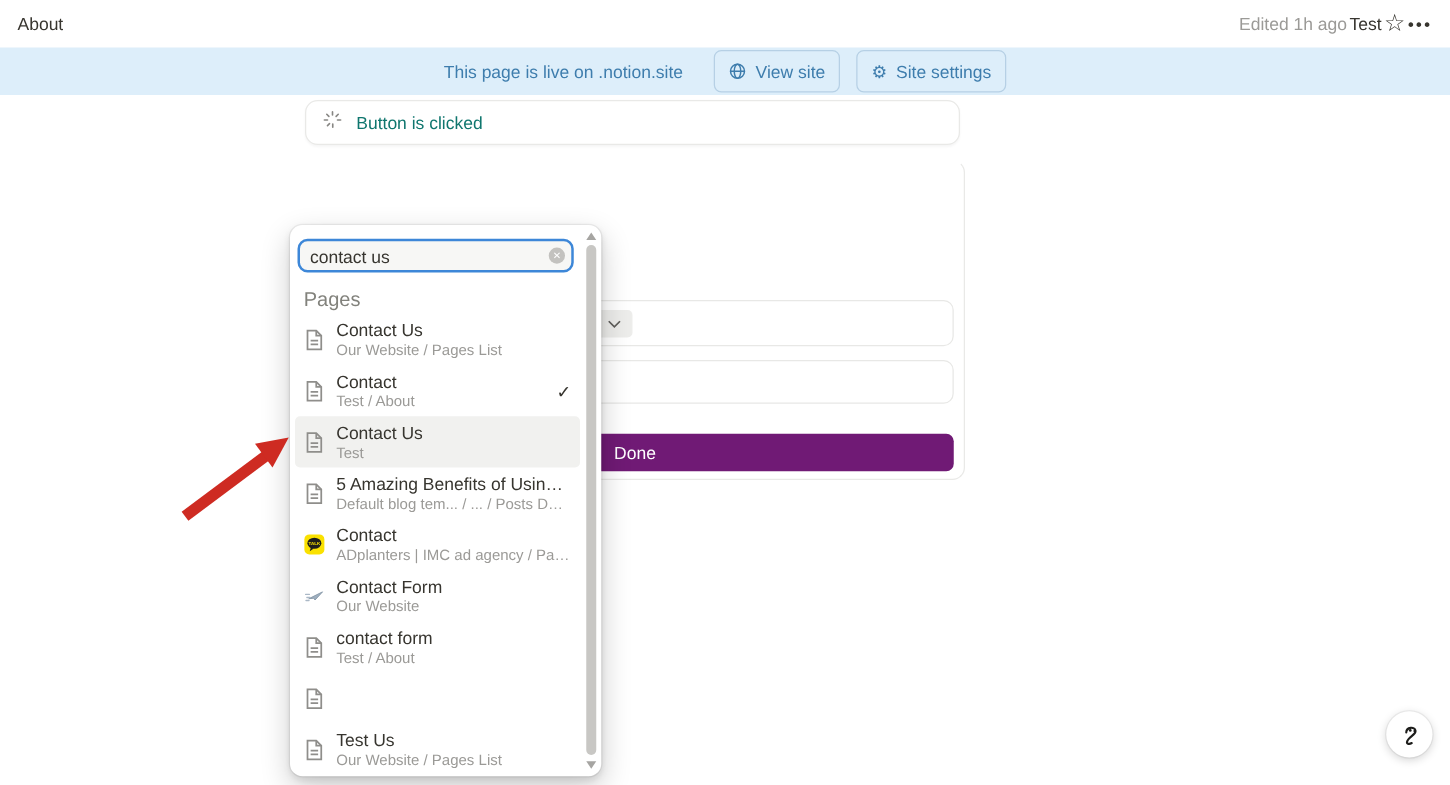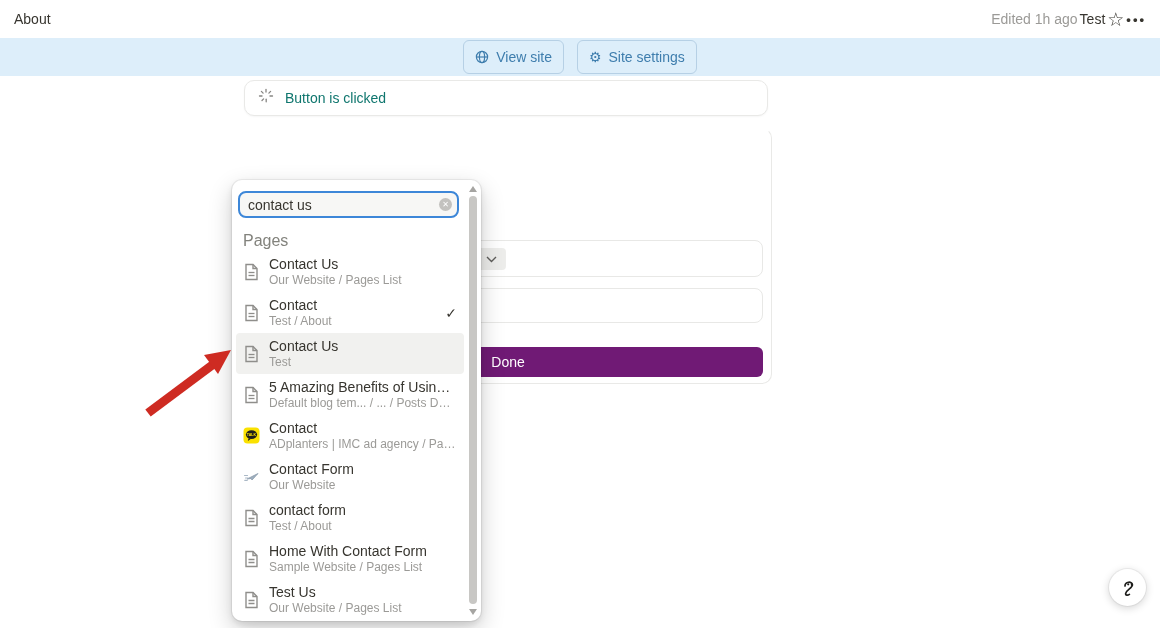--- a/index.html
+++ b/index.html
@@ -92,20 +92,21 @@
   <span class="topbar-title">About</span>
   <div class="topbar-right">
     <span class="edited">Edited 1h ago</span>
     <span class="share">Test</span>
     <span class="star">☆</span>
     <span class="more">•••</span>
   </div>
 </div>
 
 <div class="banner">
+  <span class="banner-msg">This page is live on .notion.site</span>
   <button class="banner-btn">
     <span class="icon">
       <svg width="14" height="14" viewBox="0 0 14 14">
           <g fill="none" stroke="#3e7dad" stroke-width="1.2">
             <circle cx="7" cy="7" r="5.6"></circle>
             <ellipse cx="7" cy="7" rx="2.6" ry="5.6"></ellipse>
             <line x1="1.4" y1="7" x2="12.6" y2="7"></line>
           </g>
         </svg>
     </span>
@@ -265,24 +266,20 @@
 
     <div class="row">
       <span class="icon">
           <svg width="17" height="18" viewBox="0 0 17 18">
             <path d="M3 1.5 h7 l4 4 v11 h-11 z" fill="none" stroke="#8f8e8b" stroke-width="1.4"></path>
             <path d="M10 1.5 v4 h4" fill="none" stroke="#8f8e8b" stroke-width="1.4"></path>
             <line x1="5.5" y1="9.5" x2="11.5" y2="9.5" stroke="#8f8e8b" stroke-width="1.3"></line>
             <line x1="5.5" y1="12.5" x2="11.5" y2="12.5" stroke="#8f8e8b" stroke-width="1.3"></line>
           </svg>
         </span>
-      <span class="row-text">
-          <span class="row-title">Home With Contact Form</span>
-          <span class="row-path">Sample Website / Pages List</span>
-        </span>
     </div>
 
     <div class="row">
       <span class="icon">
           <svg width="17" height="18" viewBox="0 0 17 18">
             <path d="M3 1.5 h7 l4 4 v11 h-11 z" fill="none" stroke="#8f8e8b" stroke-width="1.4"></path>
             <path d="M10 1.5 v4 h4" fill="none" stroke="#8f8e8b" stroke-width="1.4"></path>
             <line x1="5.5" y1="9.5" x2="11.5" y2="9.5" stroke="#8f8e8b" stroke-width="1.3"></line>
             <line x1="5.5" y1="12.5" x2="11.5" y2="12.5" stroke="#8f8e8b" stroke-width="1.3"></line>
           </svg>

